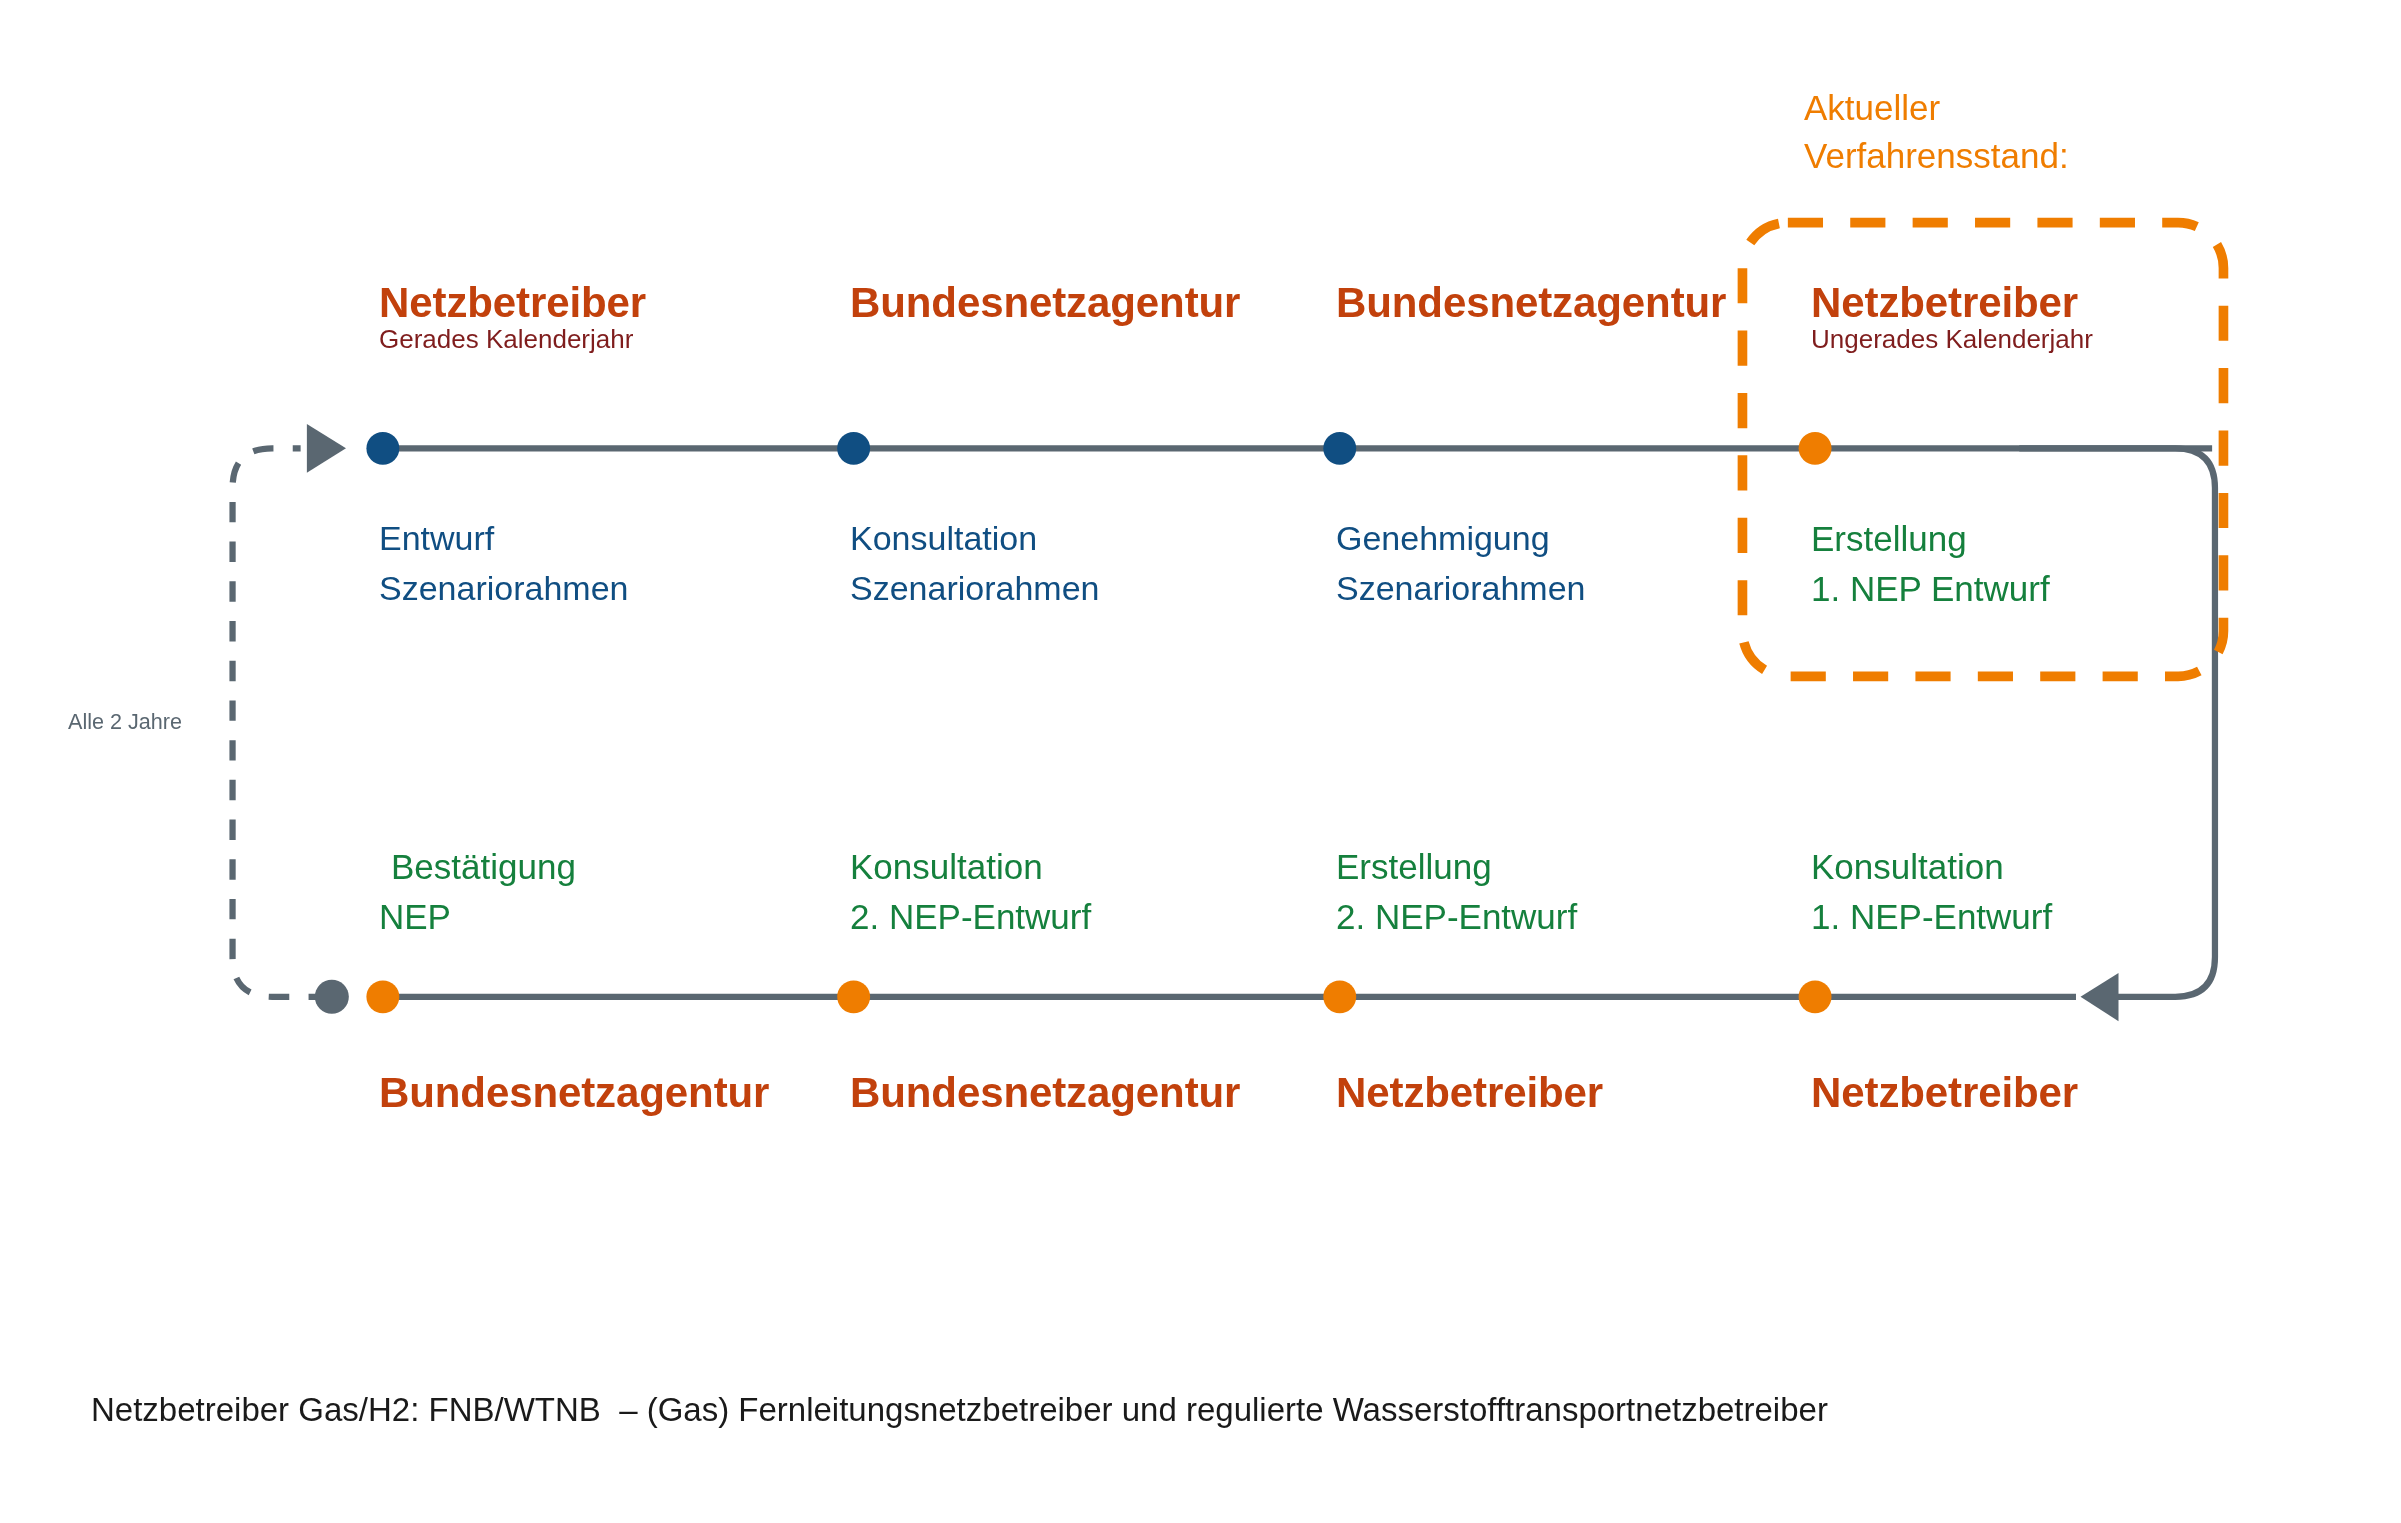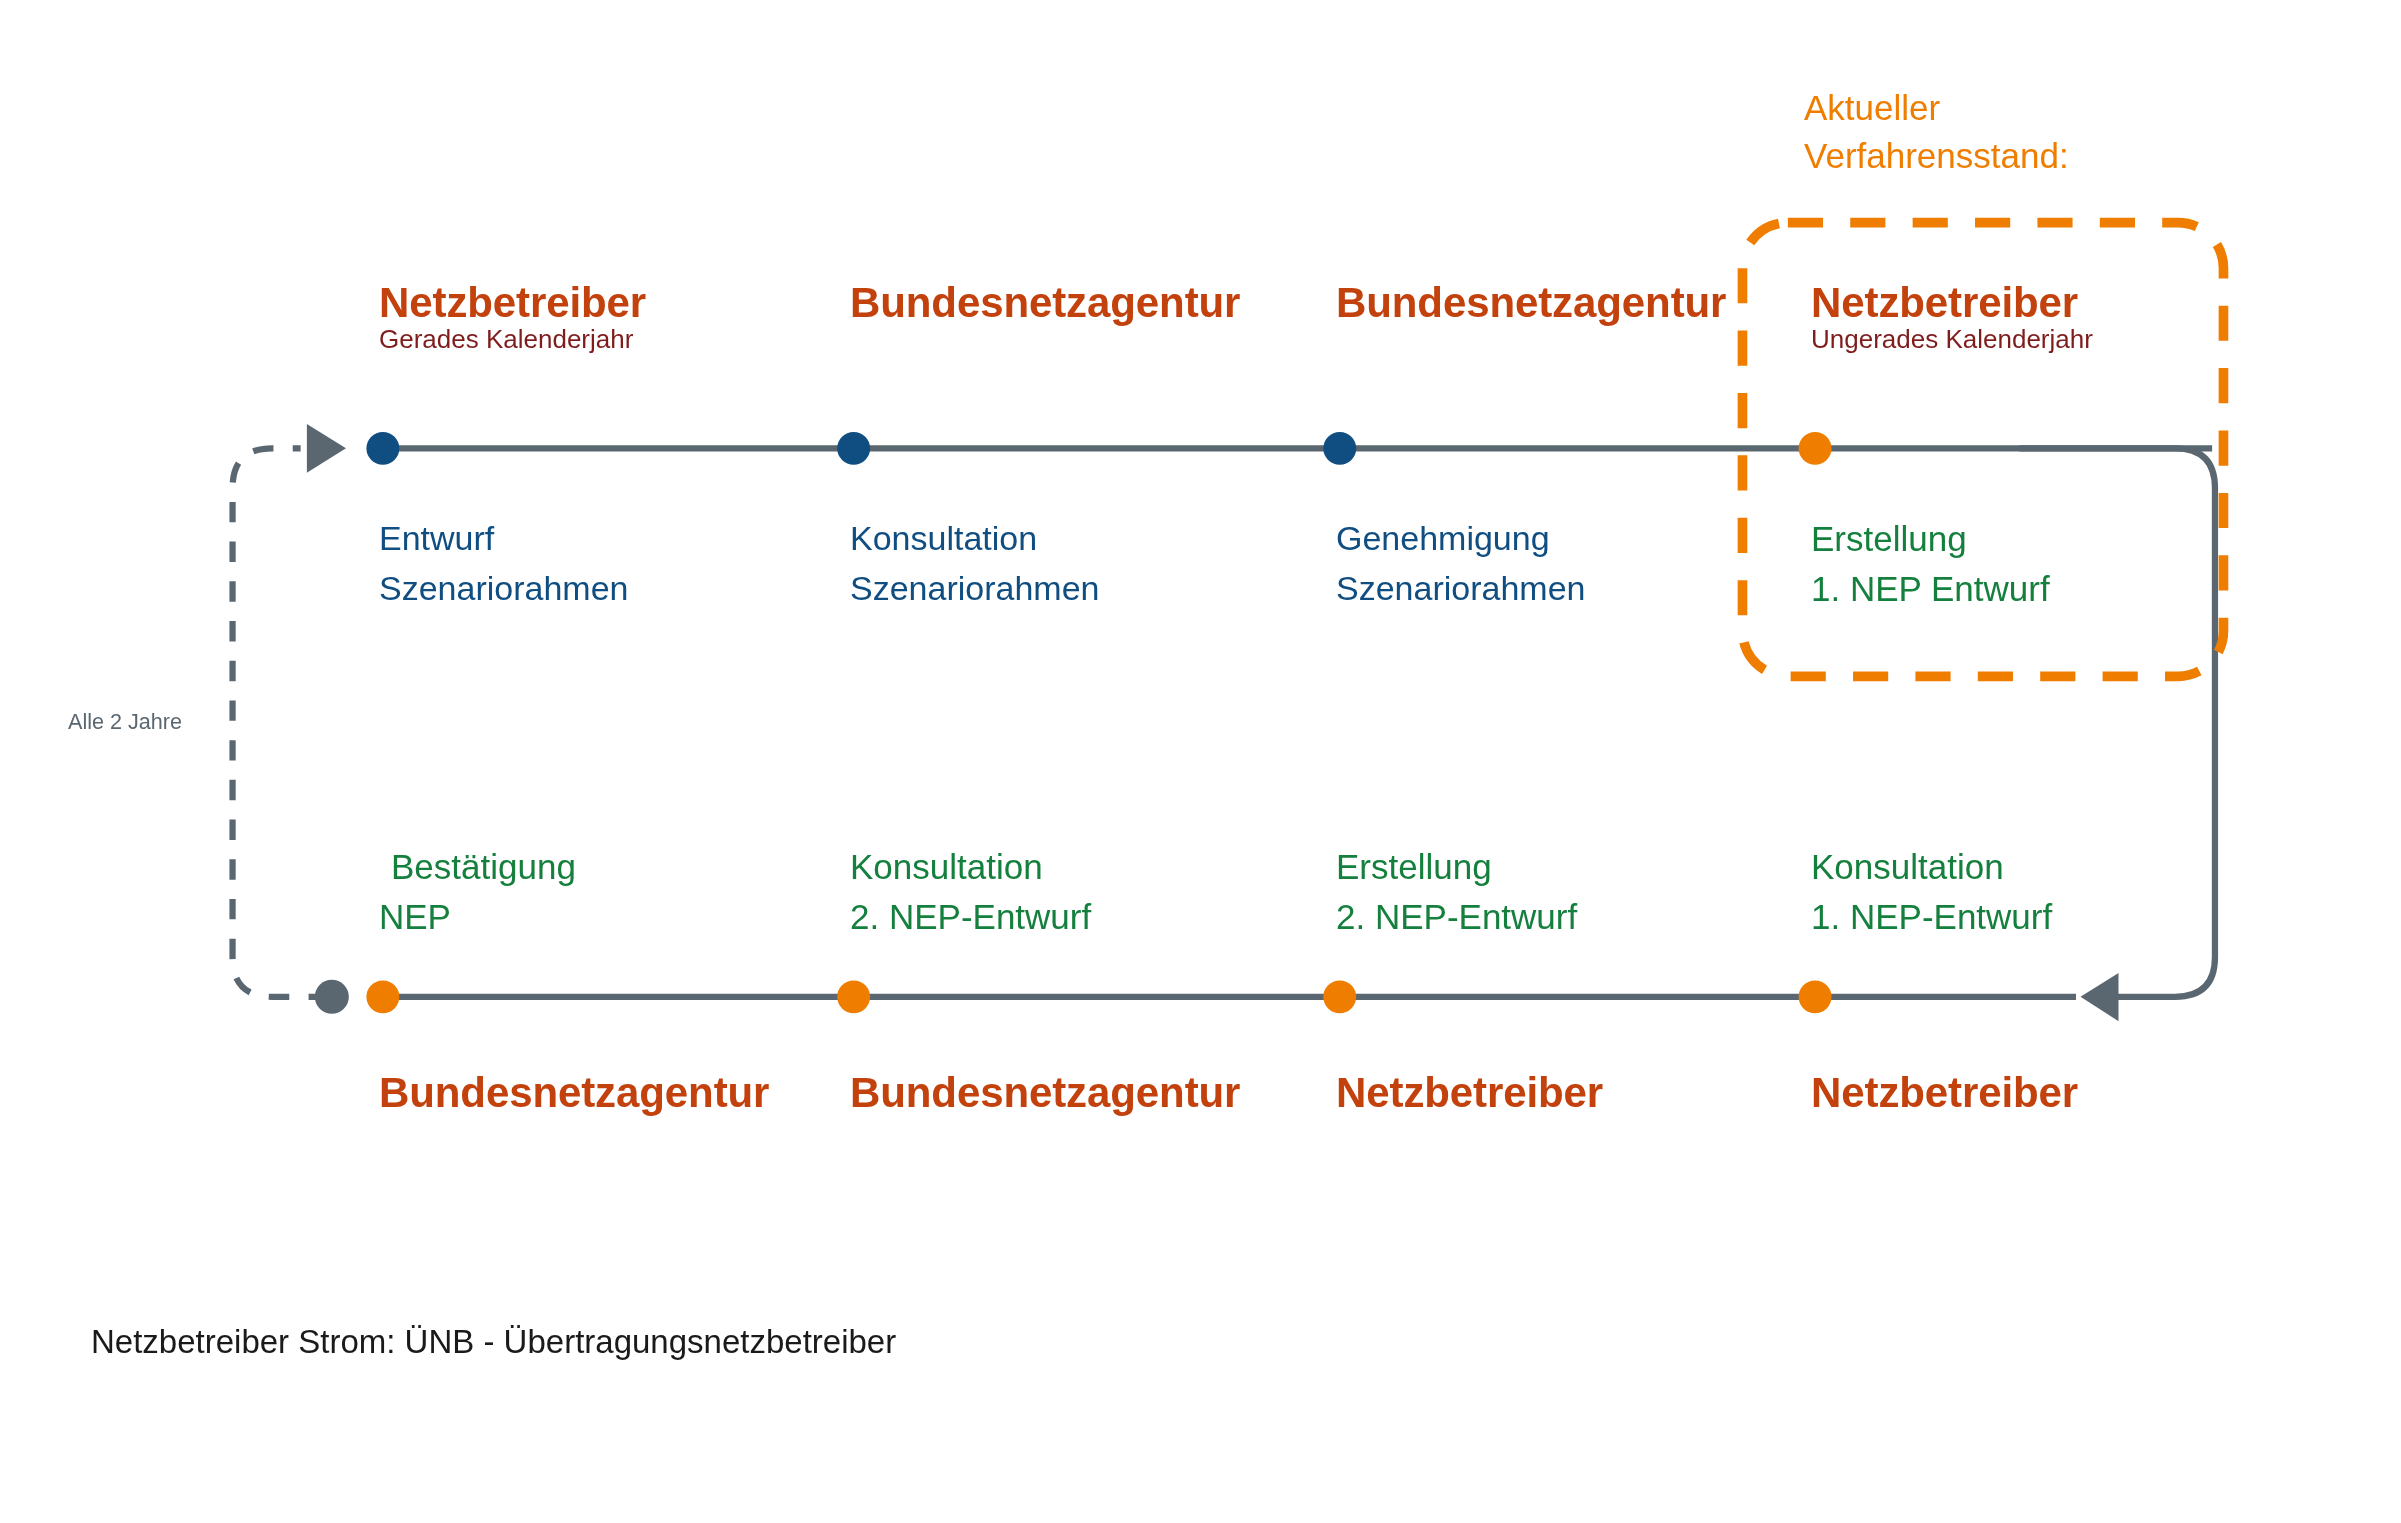--- a/index.html
+++ b/index.html
@@ -139,16 +139,16 @@
   <div class="txt phase-orange" style="left:1811px; top:895px;">1. NEP-Entwurf</div>
 
   <div class="txt actor-name" style="left:379px; top:1067px;">Bundesnetzagentur</div>
 
   <div class="txt actor-name" style="left:850px; top:1067px;">Bundesnetzagentur</div>
 
   <div class="txt actor-name" style="left:1336px; top:1067px;">Netzbetreiber</div>
 
   <div class="txt actor-name" style="left:1811px; top:1067px;">Netzbetreiber</div>
 
-  <div class="txt footnote" style="left:91px; top:1322px;">Netzbetreiber Strom: ÜNB - Übertragungsnetzbetreiber</div>
+  <div class="txt footnote" style="left:91px; top:1390px;">Netzbetreiber Gas/H2: FNB/WTNB  – (Gas) Fernleitungsnetzbetreiber und regulierte Wasserstofftransportnetzbetreiber</div>
 
 </div>
 
 
 </body></html>

